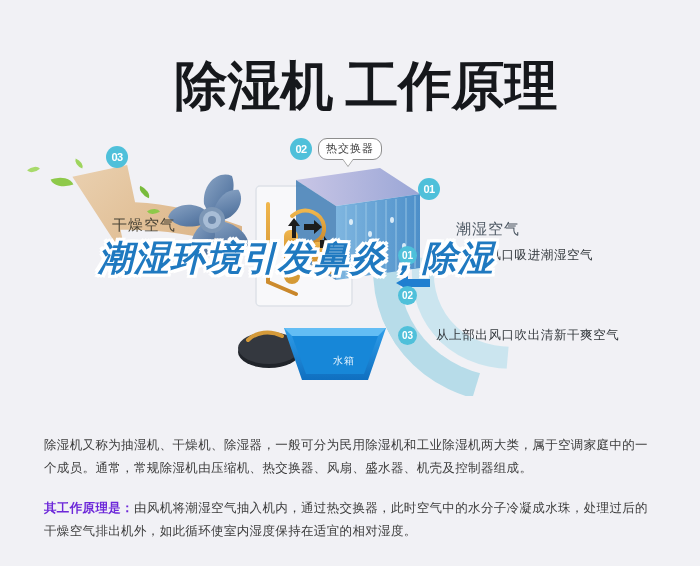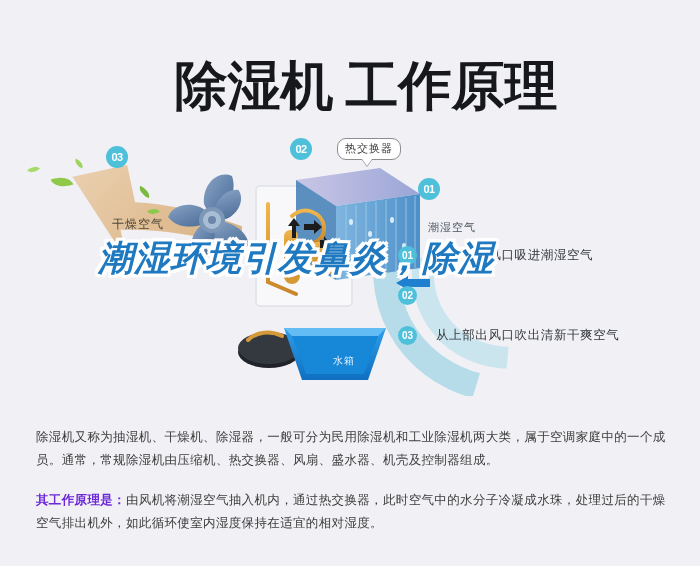--- a/index.html
+++ b/index.html
@@ -95,30 +95,30 @@
     top: 32px;
     width: 190px;
     height: 110px;
   }
   .dry-arrow svg { display: block; }
 
   .label-dry {
     position: absolute;
     left: 112px;
     top: 88px;
-    font-size: 12px;
+    font-size: 15px;
     color: #4b4537;
     letter-spacing: 1px;
     font-family: "DejaVu Sans", sans-serif;
   }
   .label-humid {
     position: absolute;
-    left: 428px;
+    left: 456px;
     top: 92px;
-    font-size: 11px;
+    font-size: 15px;
     color: #4a5560;
     letter-spacing: 1px;
     font-family: Liberation Mono, monospace;
   }
   .label-tank {
     position: absolute;
     left: 333px;
     top: 226px;
     font-size: 10px;
     color: #eaf6ff;
@@ -178,21 +178,20 @@
     top: 10px;
     background: #ffffff;
     border: 1px solid #8d8d8d;
     border-radius: 9px;
     padding: 2px 7px 3px;
     font-size: 11px;
     color: #3d3d3d;
     letter-spacing: 1px;
     white-space: nowrap;
     font-family: "DejaVu Sans", sans-serif;
-    margin-left: 19px;
   }
   .callout::after {
     content: "";
     position: absolute;
     left: 24px;
     bottom: -7px;
     width: 0; height: 0;
     border-left: 5px solid transparent;
     border-right: 5px solid transparent;
     border-top: 7px solid #ffffff;
@@ -271,21 +270,21 @@
     left: 28px;
     top: 417px;
     width: 646px;
   }
   .para {
     font-size: 12.5px;
     line-height: 23px;
     color: #3c3c3c;
     letter-spacing: 0.35px;
     font-family: "DejaVu Sans", sans-serif;
-    margin: 8px;
+    margin: 16px;
   }
   .para + .para { margin-top: 17px; }
   .para b { font-weight: 700; color: #6d28d9; }
 </style>
 </head>
 <body>
 
 <div class="page">
 
   <div class="title-band">

